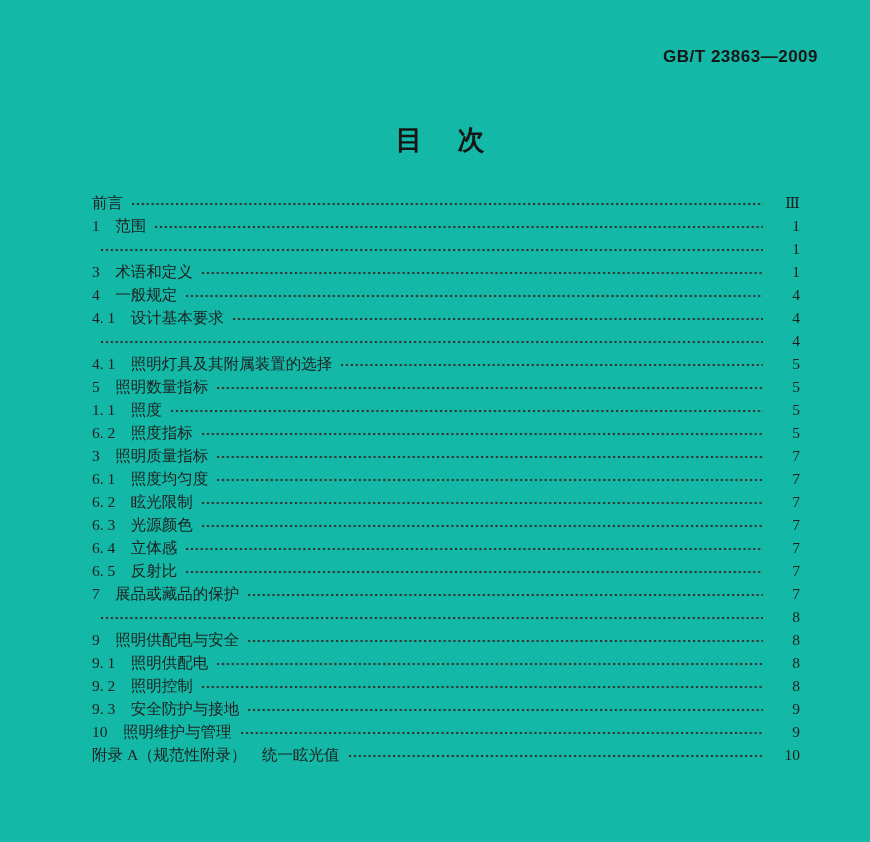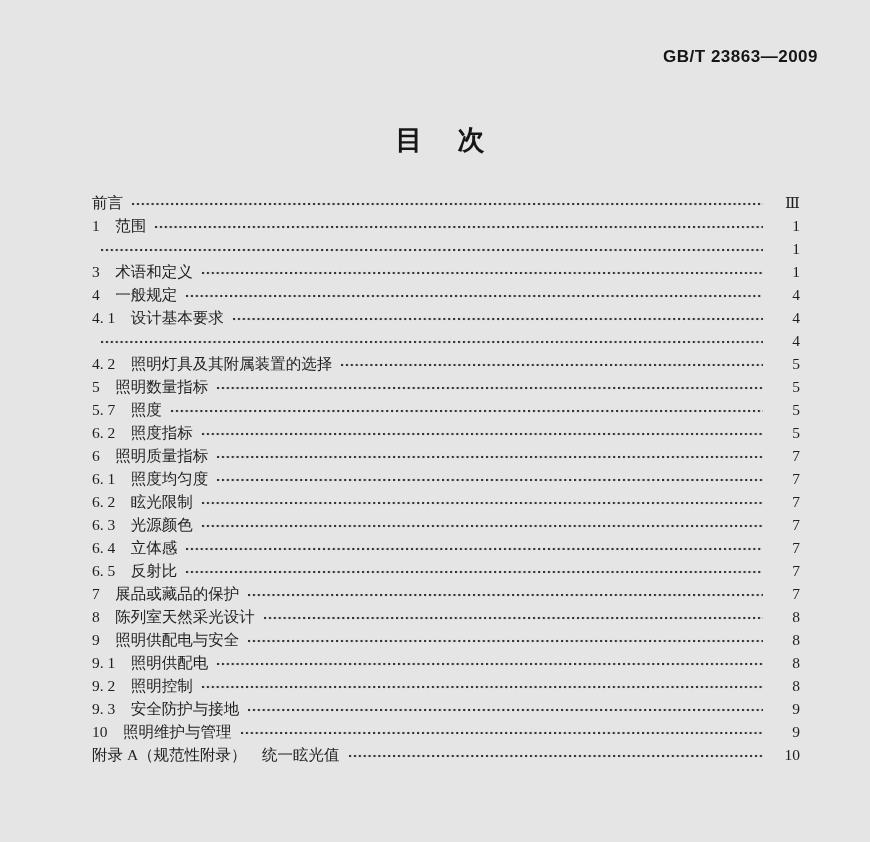--- a/index.html
+++ b/index.html
@@ -4,21 +4,21 @@
 <style>
   html, body {
     margin: 0;
     padding: 0;
     background: #ffffff;
   }
   .page {
     position: relative;
     width: 870px;
     height: 842px;
-    background: #e5e5e5;
+    background: #14b8a6;
     overflow: hidden;
     font-family: "Liberation Serif", "DejaVu Serif", serif;
     color: #1e1e1e;
     text-decoration: underline;
   }
   .doc-number {
     position: absolute;
     top: 47px;
     right: 52px;
     font-size: 17px;
@@ -117,46 +117,46 @@
         <span class="leader"></span>
         <span class="toc-page">4</span>
       </div>
 
       <div class="toc-row">
         <span class="leader"></span>
         <span class="toc-page">4</span>
       </div>
 
       <div class="toc-row">
-        <span class="toc-label">4. 2　照明灯具及其附属装置的选择</span>
+        <span class="toc-label">4. 1　照明灯具及其附属装置的选择</span>
         <span class="leader"></span>
         <span class="toc-page">5</span>
       </div>
 
       <div class="toc-row">
         <span class="toc-label">5　照明数量指标</span>
         <span class="leader"></span>
         <span class="toc-page">5</span>
       </div>
 
       <div class="toc-row">
-        <span class="toc-label">5. 7　照度</span>
+        <span class="toc-label">1. 1　照度</span>
         <span class="leader"></span>
         <span class="toc-page">5</span>
       </div>
 
       <div class="toc-row">
         <span class="toc-label">6. 2　照度指标</span>
         <span class="leader"></span>
         <span class="toc-page">5</span>
       </div>
 
 
       <div class="toc-row">
-        <span class="toc-label">6　照明质量指标</span>
+        <span class="toc-label">3　照明质量指标</span>
         <span class="leader"></span>
         <span class="toc-page">7</span>
       </div>
 
       <div class="toc-row">
         <span class="toc-label">6. 1　照度均匀度</span>
         <span class="leader"></span>
         <span class="toc-page">7</span>
       </div>
 
@@ -184,21 +184,20 @@
         <span class="toc-page">7</span>
       </div>
 
       <div class="toc-row">
         <span class="toc-label">7　展品或藏品的保护</span>
         <span class="leader"></span>
         <span class="toc-page">7</span>
       </div>
 
       <div class="toc-row">
-        <span class="toc-label">8　陈列室天然采光设计</span>
         <span class="leader"></span>
         <span class="toc-page">8</span>
       </div>
 
       <div class="toc-row">
         <span class="toc-label">9　照明供配电与安全</span>
         <span class="leader"></span>
         <span class="toc-page">8</span>
       </div>
 

